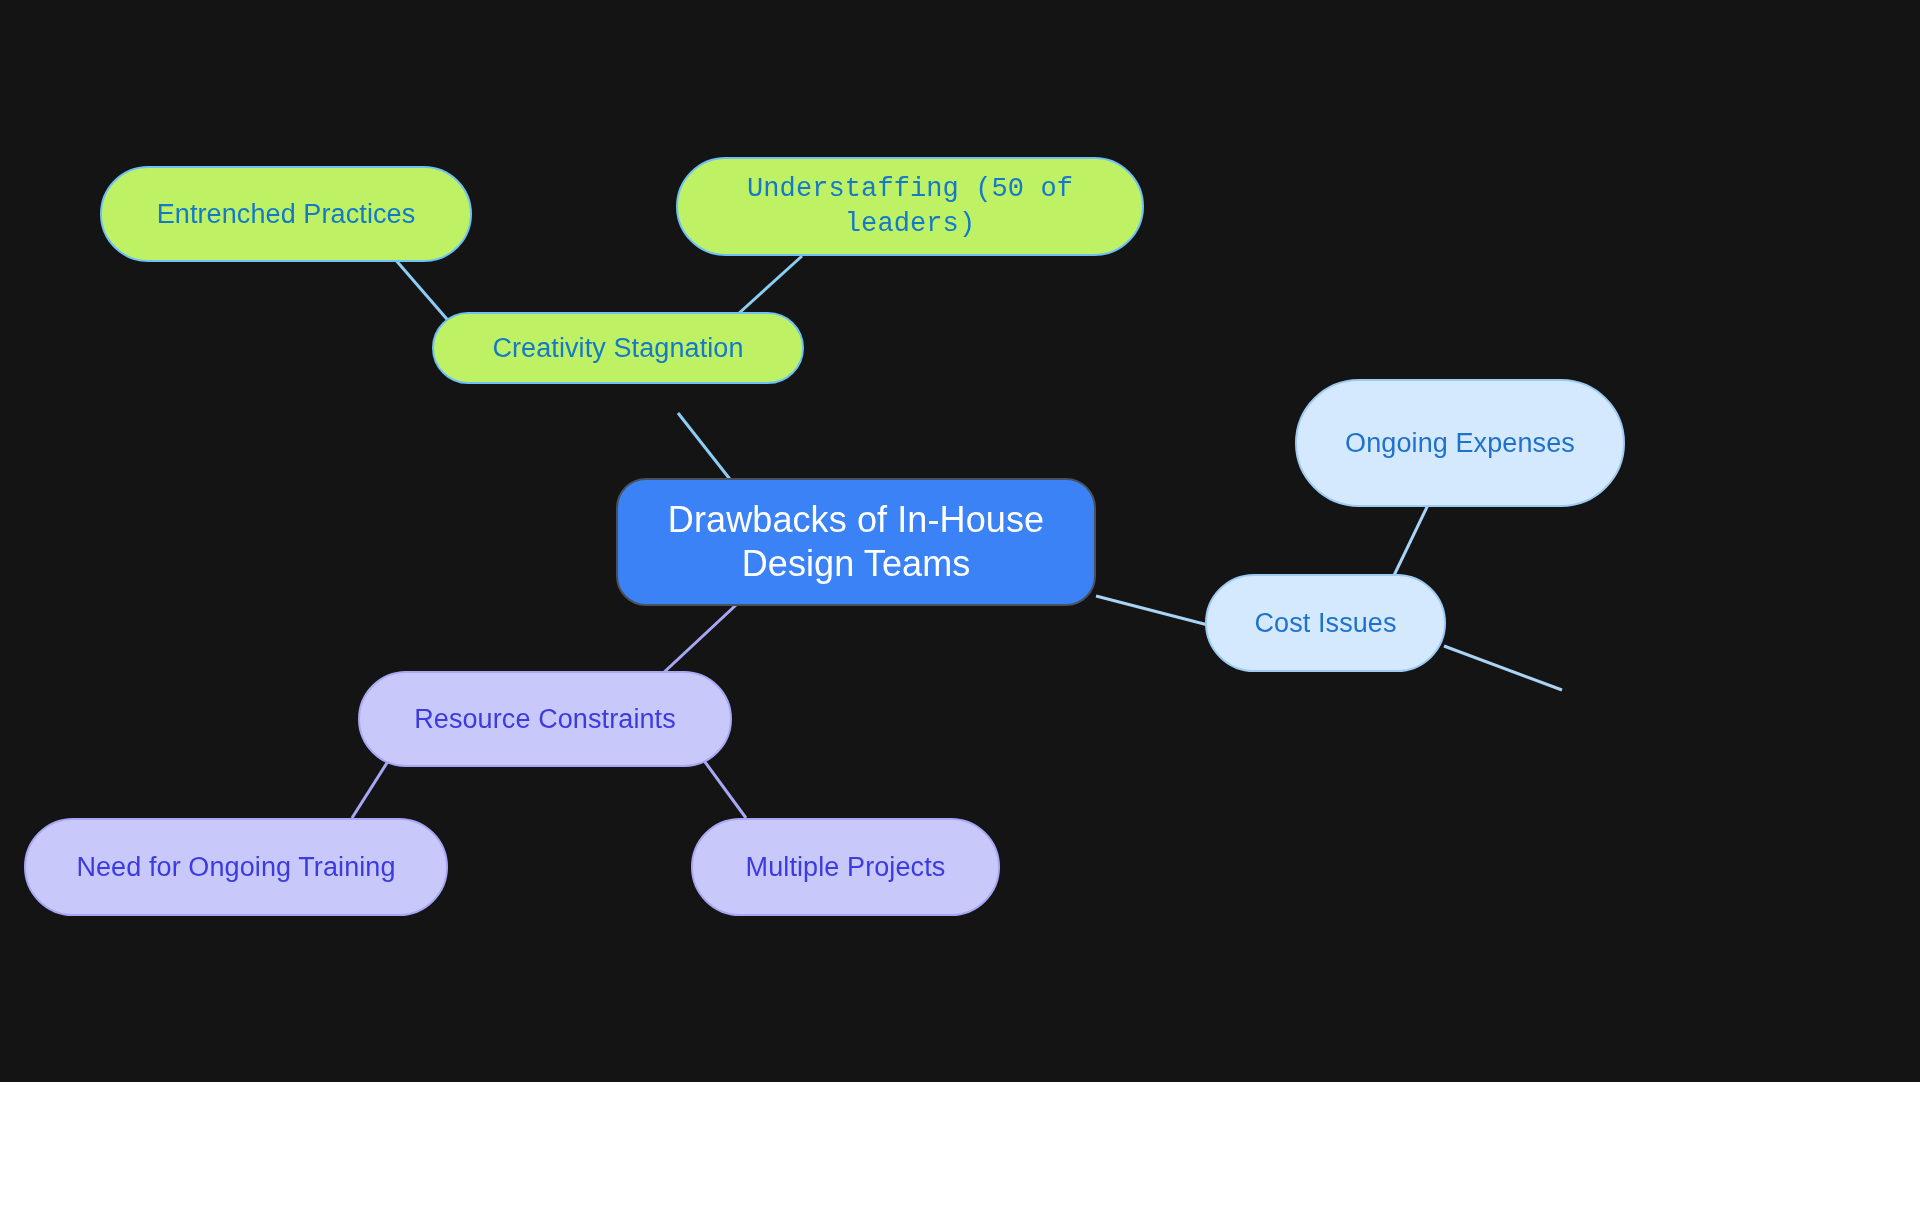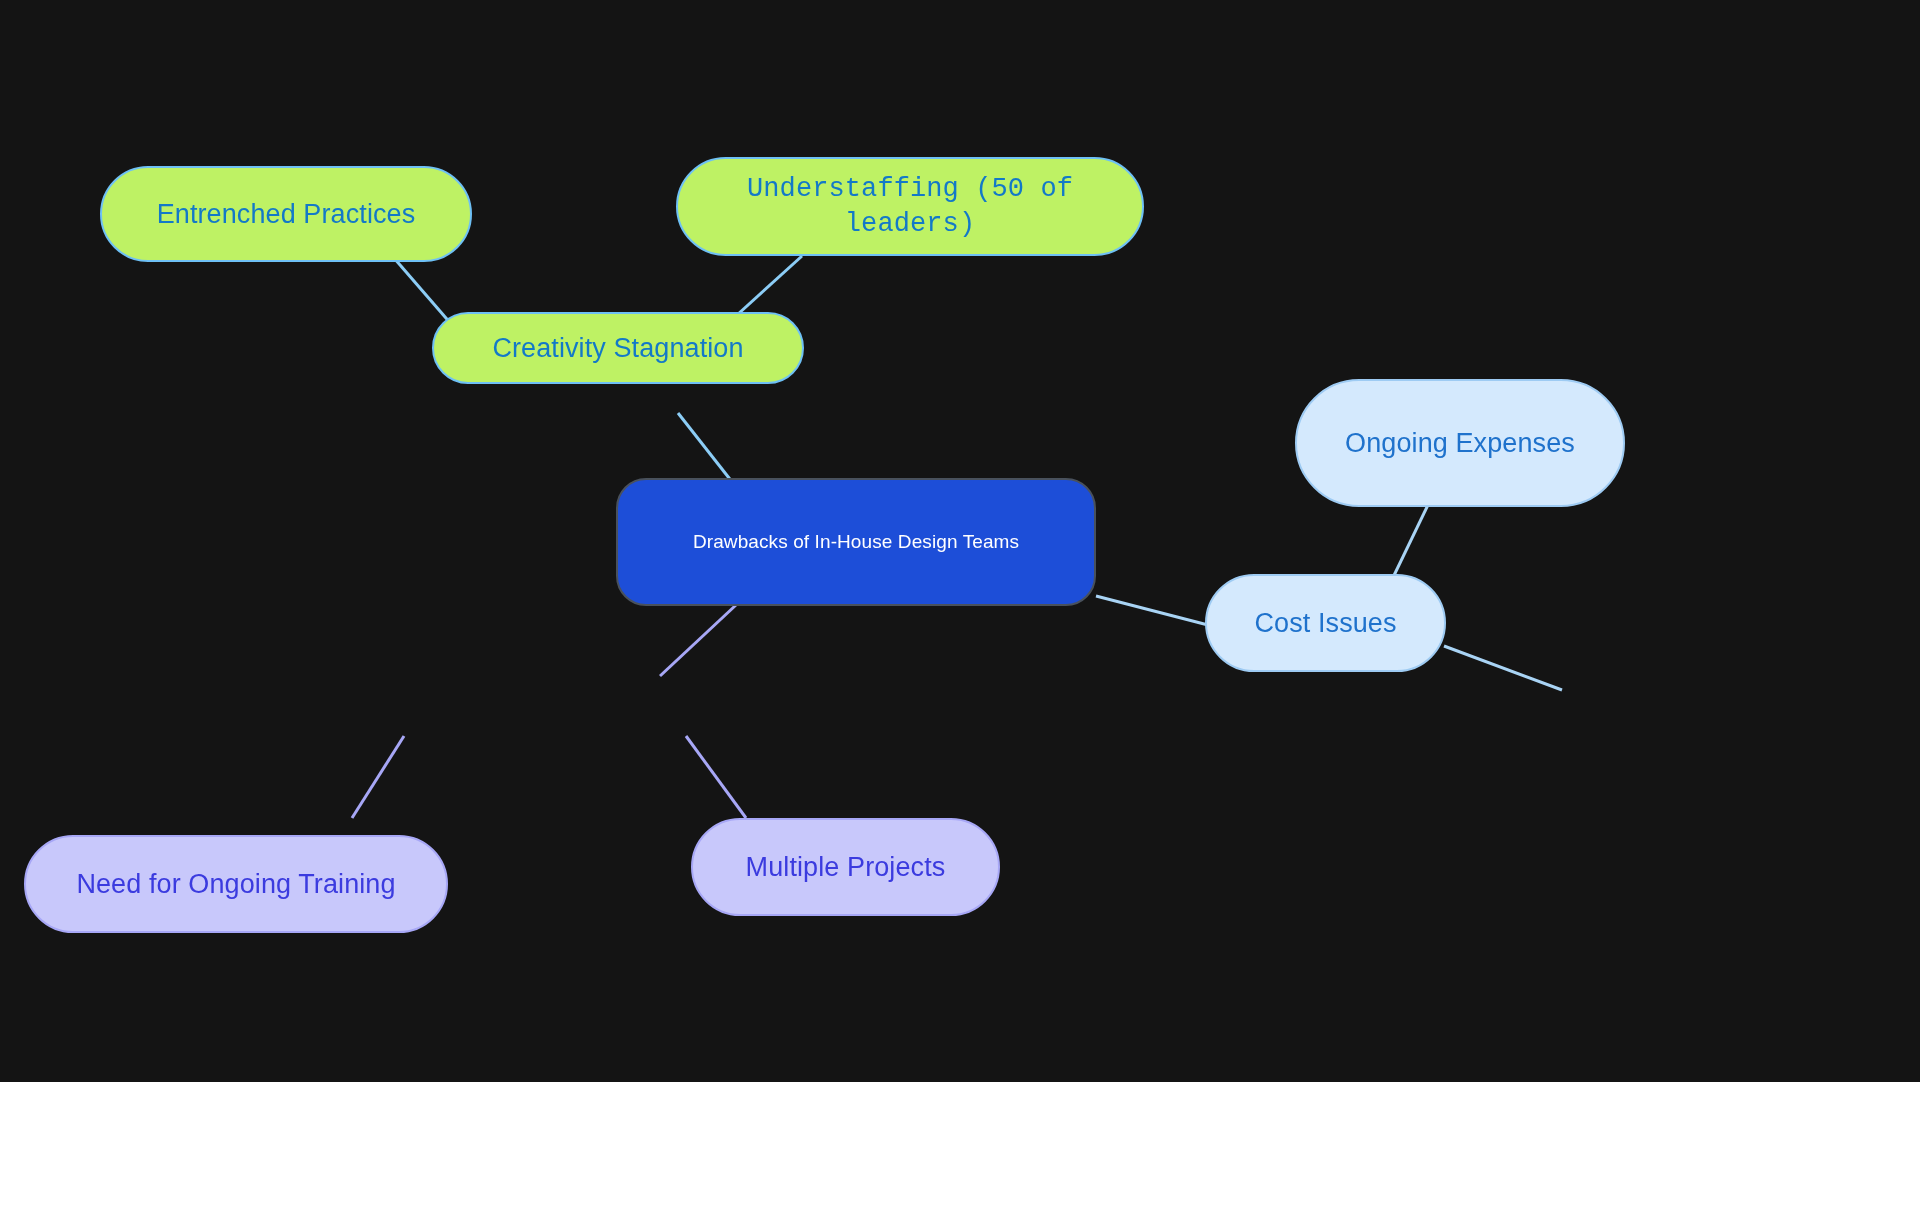--- a/index.html
+++ b/index.html
@@ -43,24 +43,24 @@
     text-align: center;
     border-radius: 999px;
     border-style: solid;
     border-width: 2px;
     white-space: pre-line;
     line-height: 1.26;
     letter-spacing: 0.1px;
   }
   .node-root {
     border-radius: 30px;
-    background: #1d4ed8;
+    background: #3b82f6;
     border-color: #49515c;
     color: #ffffff;
-    font-size: 19px;
+    font-size: 36px;
     line-height: 1.22;
   }
   .node-blue {
     background: #bef264;
     border-color: #6ec0f5;
     color: #1379c8;
     font-size: 27px;
   }
   .node-blue-pale {
     background: #d4e9fd;
@@ -117,22 +117,23 @@
 
     <div class="node node-blue" style="left:676px; top:157px; width:468px; height:99px;font-family:Liberation Mono, monospace;">Understaffing (50 of leaders)</div>
 
     <div class="node node-blue" style="left:432px; top:312px; width:372px; height:72px;">Creativity Stagnation</div>
 
     <div class="node node-blue-pale" style="left:1295px; top:379px; width:330px; height:128px;">Ongoing Expenses</div>
 
     <div class="node node-blue-pale" style="left:1205px; top:574px; width:241px; height:98px;">Cost Issues</div>
 
 
+    <div class="node node-purple" style="left:358px; top:671px; width:374px; height:96px;">Resource Constraints</div>
 
-    <div class="node node-purple" style="left:24px; top:818px; width:424px; height:98px;margin-top:17px;">Need for Ongoing Training</div>
+    <div class="node node-purple" style="left:24px; top:818px; width:424px; height:98px;">Need for Ongoing Training</div>
 
     <div class="node node-purple" style="left:691px; top:818px; width:309px; height:98px;">Multiple Projects</div>
 
   </div>
 
   <div id="footer">
     
   </div>
 
 </div>

